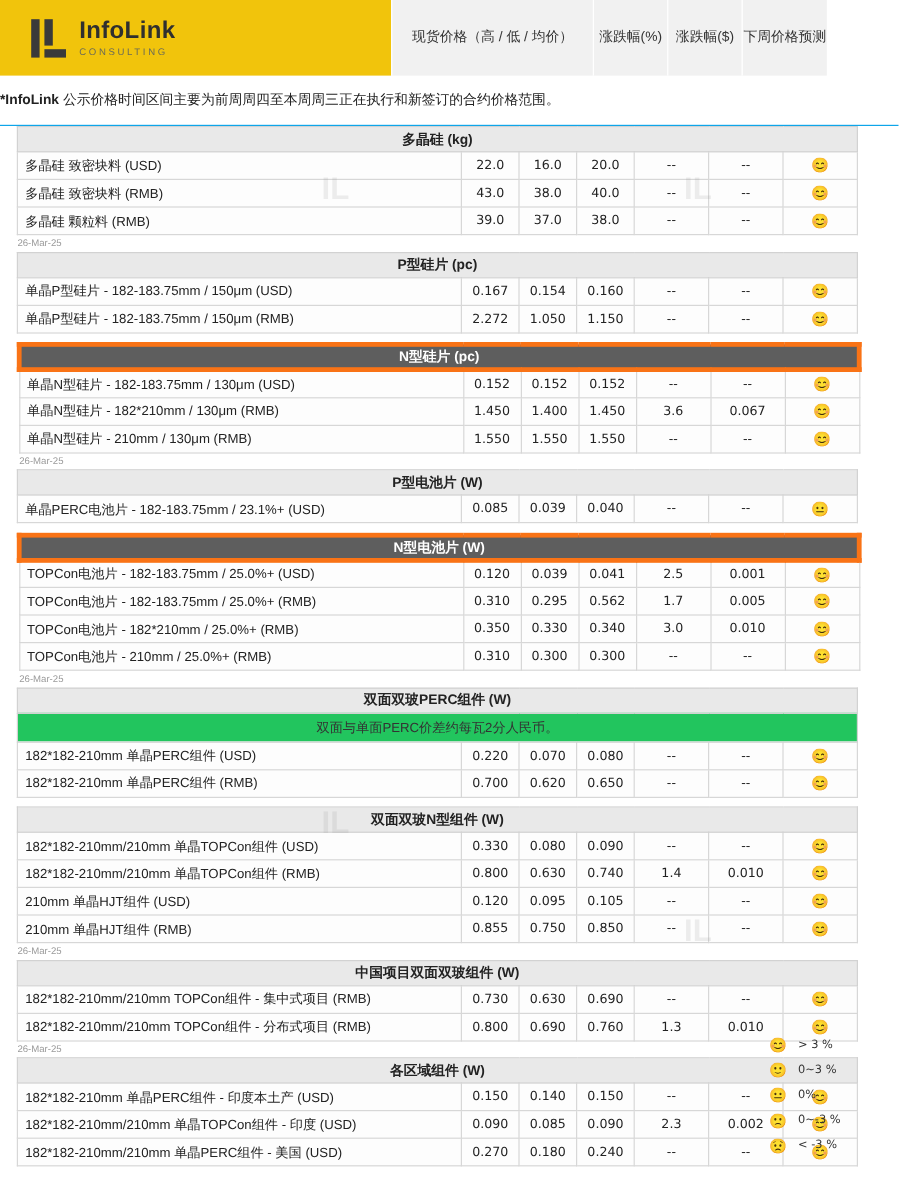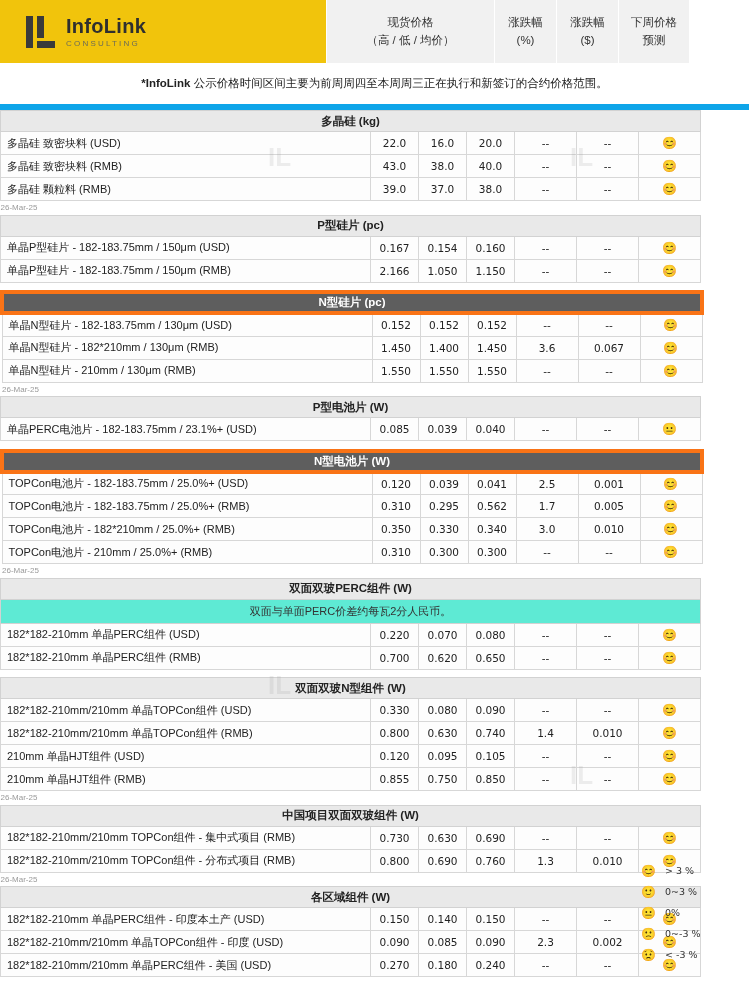--- a/index.html
+++ b/index.html
@@ -51,65 +51,65 @@
     font-size: 20px; font-weight: bold; color: #2f2f2f;
     letter-spacing: .3px;
   }
   .brand-sub {
     font-size: 8px; color: #6b6b57; letter-spacing: 2.2px;
     margin-top: 4px;
   }
   .hcell {
     background: #f1f1f1;
     border-left: 1px solid #ffffff;
-    display: flex; flex-direction: column;
+    display: flex; 
     align-items: center; justify-content: center;
     font-size: 11.5px; color: #333;
     text-align: center; line-height: 1.5;
   }
   .hcell.spot { width: 168px; }
   .hcell.pct  { width: 62px; }
   .hcell.usd  { width: 62px; }
   .hcell.fore { width: 71px; }
 
   
   .note {
     width: 749px;
-    border-bottom: 6px solid #0ea5e9;
+    border-bottom: 1px solid #0ea5e9;
     padding: 12px 0 13px 0;
-    text-align: center;
+    text-align: left;
     font-size: 11.5px;
     color: #222;
   }
   .note b { font-weight: bold; }
 
   
   table.grid {
     border-collapse: collapse;
     width: 700px;
-    margin-left: 0;
+    margin-left: 14px;
     table-layout: fixed;
   }
   table.grid td { padding: 0; }
   .section-row td {
     background: #e9e9e9;
     text-align: center;
     font-size: 11.5px;
     font-weight: bold;
     color: #222;
     height: 21px;
     border: 1px solid #d2d2d2;
   }
   .section-row.dark td {
     background: #5e5e5e;
     color: #ffffff;
     border: 4px solid #f97316;
   }
   .subnote-row td {
-    background: #5eead4;
+    background: #22c55e;
     text-align: center;
     font-size: 11px;
     color: #333;
     height: 24px;
     border: 1px solid #d2d2d2;
   }
   .data-row td {
     height: 23px;
     border: 1px solid #d7d7d7;
     font-size: 11px;
@@ -296,21 +296,21 @@
             <td class="label">单晶P型硅片 - 182-183.75mm / 150μm (USD)</td>
             <td class="num">0.167</td>
             <td class="num">0.154</td>
             <td class="num">0.160</td>
             <td class="chg flat">--</td>
             <td class="chg flat">--</td>
             <td class="face">😊</td>
           </tr>
           <tr class="data-row">
             <td class="label">单晶P型硅片 - 182-183.75mm / 150μm (RMB)</td>
-            <td class="num">2.166</td>
+            <td class="num">2.272</td>
             <td class="num">1.050</td>
             <td class="num">1.150</td>
             <td class="chg flat">--</td>
             <td class="chg flat">--</td>
             <td class="face">😊</td>
           </tr>
           <tr class="gap-row">
             <td colspan="7"></td>
           </tr>
         </tbody>

